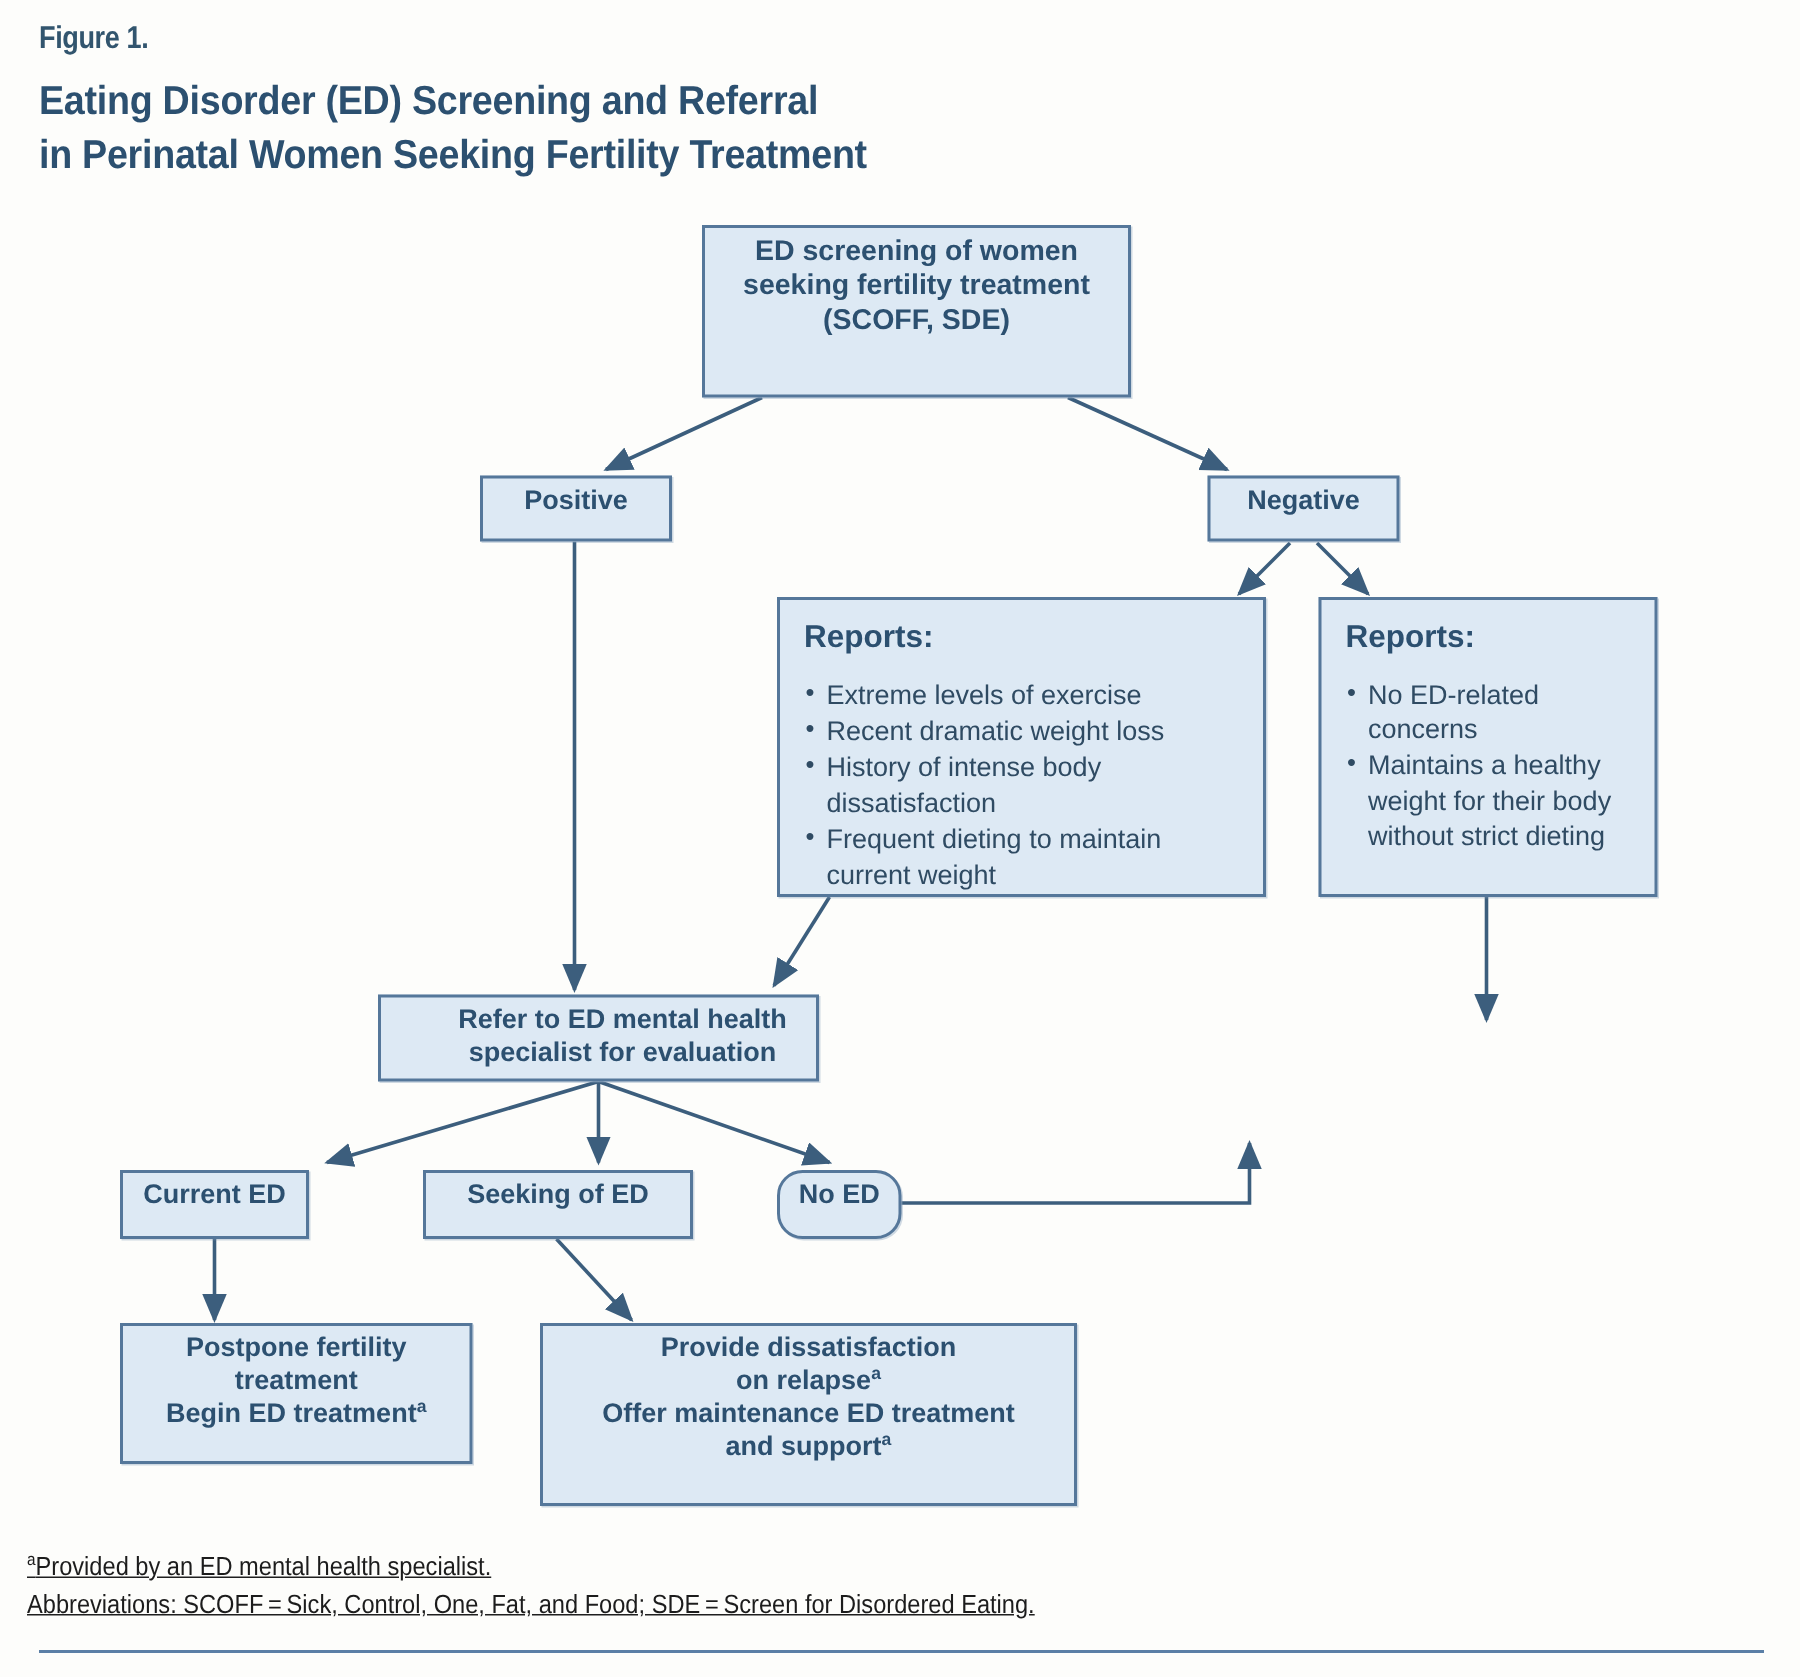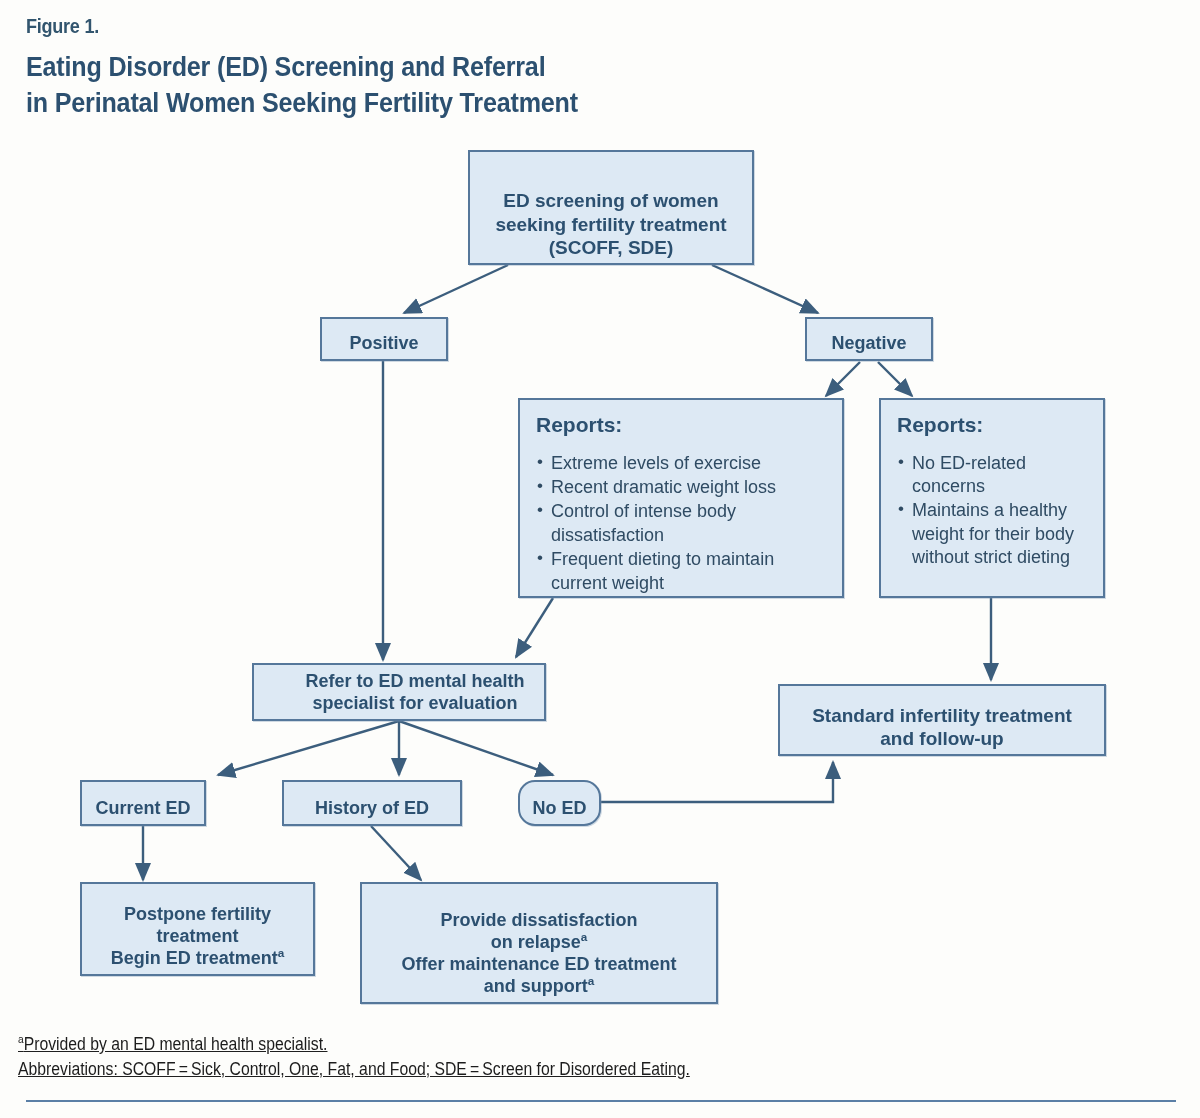--- a/index.html
+++ b/index.html
@@ -56,21 +56,21 @@
   }
 
   
   .node {
     position: absolute;
     background: #dde9f4;
     border: 2px solid #55779a;
     color: #2c5070;
     font-weight: bold;
     display: flex;
-    align-items: flex-end;
+    align-items: flex-start;
     justify-content: center;
     text-align: center;
     line-height: 1.22;
     font-size: 18px;
     padding: 4px 8px;
     box-shadow: 1px 1px 0 rgba(120,150,180,0.35);
   }
   .node.list {
     display: block;
     text-align: left;
@@ -198,53 +198,47 @@
 
   <div class="node" style="left:805px; top:317px; width:128px; height:44px;">
     <span>Negative</span>
   </div>
 
   <div class="node list" style="left:518px; top:398px; width:326px; height:200px;">
     <span class="hdr">Reports:</span>
     <ul>
       <li>Extreme levels of exercise</li>
       <li>Recent dramatic weight loss</li>
-      <li>Control of intense body dissatisfaction</li>
+      <li>History of intense body dissatisfaction</li>
       <li>Frequent dieting to maintain current weight</li>
     </ul>
   </div>
 
   <div class="node list" style="left:879px; top:398px; width:226px; height:200px;">
     <span class="hdr">Reports:</span>
     <ul>
       <li>No ED-related concerns</li>
       <li>Maintains a healthy weight for their body without strict dieting</li>
     </ul>
   </div>
 
   <div class="node" style="left:252px; top:663px; width:294px; height:58px;padding-left:40px;">
     <div>
       <span class="line">Refer to ED mental health</span>
       <span class="line">specialist for evaluation</span>
     </div>
   </div>
 
-  <div class="node" style="left:778px; top:684px; width:328px; height:72px; font-size:19px;">
-    <div>
-      <span class="line">Standard infertility treatment</span>
-      <span class="line">and follow-up</span>
-    </div>
-  </div>
 
   <div class="node" style="left:80px; top:780px; width:126px; height:46px;">
     <span>Current ED</span>
   </div>
 
   <div class="node" style="left:282px; top:780px; width:180px; height:46px;">
-    <span>History of ED</span>
+    <span>Seeking of ED</span>
   </div>
 
   <div class="node" style="left:518px; top:780px; width:83px; height:46px;border-radius:17px;">
     <span>No ED</span>
   </div>
 
   <div class="node" style="left:80px; top:882px; width:235px; height:94px;">
     <div>
       <span class="line">Postpone fertility</span>
       <span class="line">treatment</span>

